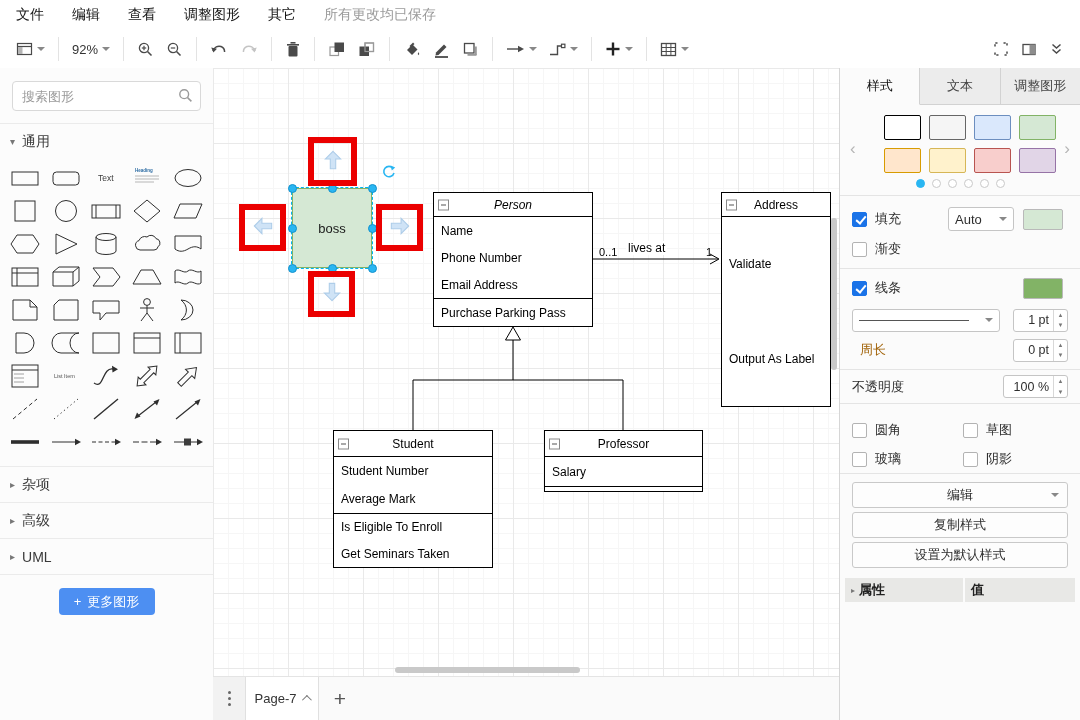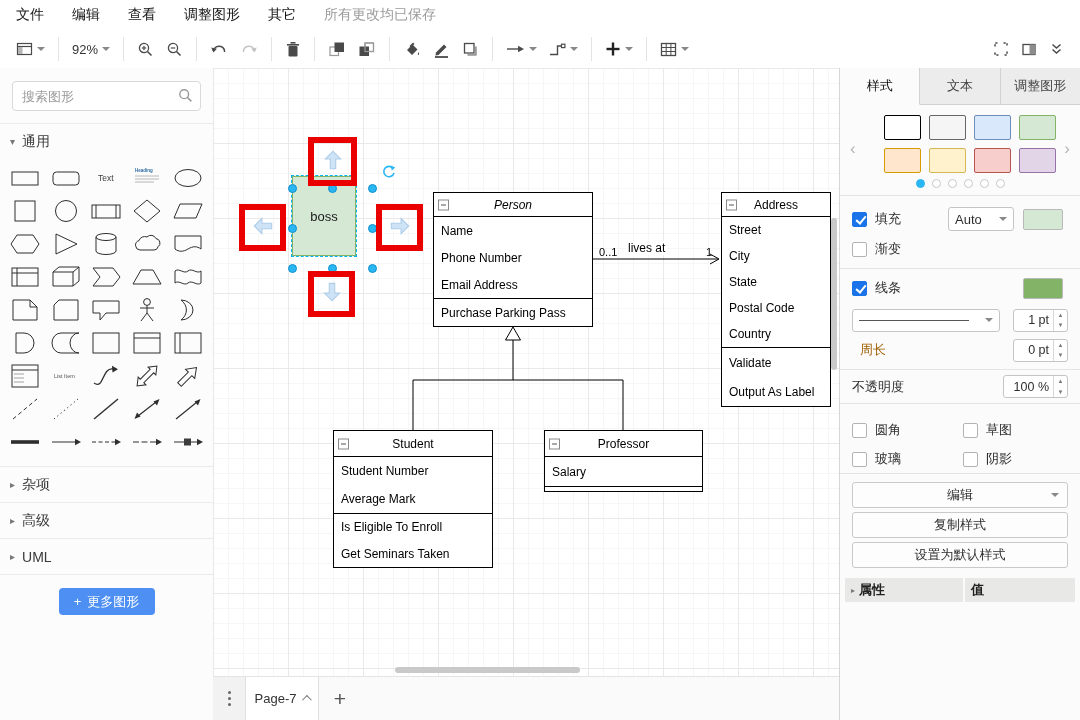--- a/index.html
+++ b/index.html
@@ -51,21 +51,21 @@
   .uml{position:absolute;background:#fff;border:1px solid #000;font-size:12px;color:#000;
        display:flex;flex-direction:column;box-sizing:border-box}
   .uml-h{display:flex;align-items:center;justify-content:center;position:relative;flex:none}
   .uml-min{position:absolute;left:4px;top:50%;transform:translateY(-50%);width:9px;height:9px;
            border:1px solid #8a8a8a;background:#fff;display:flex;align-items:center;justify-content:center}
   .uml-min::after{content:"";width:5px;height:1px;background:#555}
   .uml-sec{display:flex;flex-direction:column;border-top:1px solid #000;flex:none}
   .uml-sec.grow{flex:1}
   .uml-row{flex:1;display:flex;align-items:center;padding-left:7px;white-space:nowrap;overflow:hidden}
   .uml-row.underline{}
-  #boss{position:absolute;left:79px;top:108px;width:64px;height:80px;background:#d5e8d4;
+  #boss{position:absolute;left:79px;top:120px;width:80px;height:80px;background:#d5e8d4;
         border:1px solid #82b366;display:flex;align-items:center;justify-content:center;
         font-size:13px;color:#1a1a1a;box-sizing:border-box}
   #boss::after{content:"";position:absolute;inset:-2px;border:1px dashed #00b5f2;pointer-events:none}
   .handle{position:absolute;width:7px;height:7px;border-radius:50%;background:#29b6f2;border:1px solid #1391cd}
   .redbox{position:absolute;border:6px solid #eb0000;display:flex;align-items:center;justify-content:center;
           box-sizing:border-box}
   .edge-label{position:absolute;font-size:11px;color:#000}
   #edge-label-mid{font-size:12px;background:#fff;padding:0 2px}
   .hscroll{position:absolute;left:182px;top:599px;width:185px;height:6px;border-radius:3px;background:#c9c9c9}
   .vscroll{position:absolute;left:618px;top:150px;width:6px;height:152px;border-radius:3px;background:#c9c9c9}
@@ -669,27 +669,20 @@
     <div class="uml-sec grow">
       <div class="uml-row">Purchase Parking Pass</div>
     </div>
   </div>
 
   <div class="uml" style="left:508px;top:124px;width:110px;height:215px">
     <div class="uml-h" style="height:23px">
       <span class="uml-min"></span>
       <span>Address</span>
     </div>
-    <div class="uml-sec" style="height:130px">
-      <div class="uml-row">Street</div>
-      <div class="uml-row">City</div>
-      <div class="uml-row">State</div>
-      <div class="uml-row">Postal Code</div>
-      <div class="uml-row">Country</div>
-    </div>
     <div class="uml-sec grow">
       <div class="uml-row">Validate</div>
       <div class="uml-row">Output As Label</div>
     </div>
   </div>
 
   <div class="uml" style="left:120px;top:362px;width:160px;height:138px">
     <div class="uml-h" style="height:25px">
       <span class="uml-min"></span>
       <span>Student</span>

